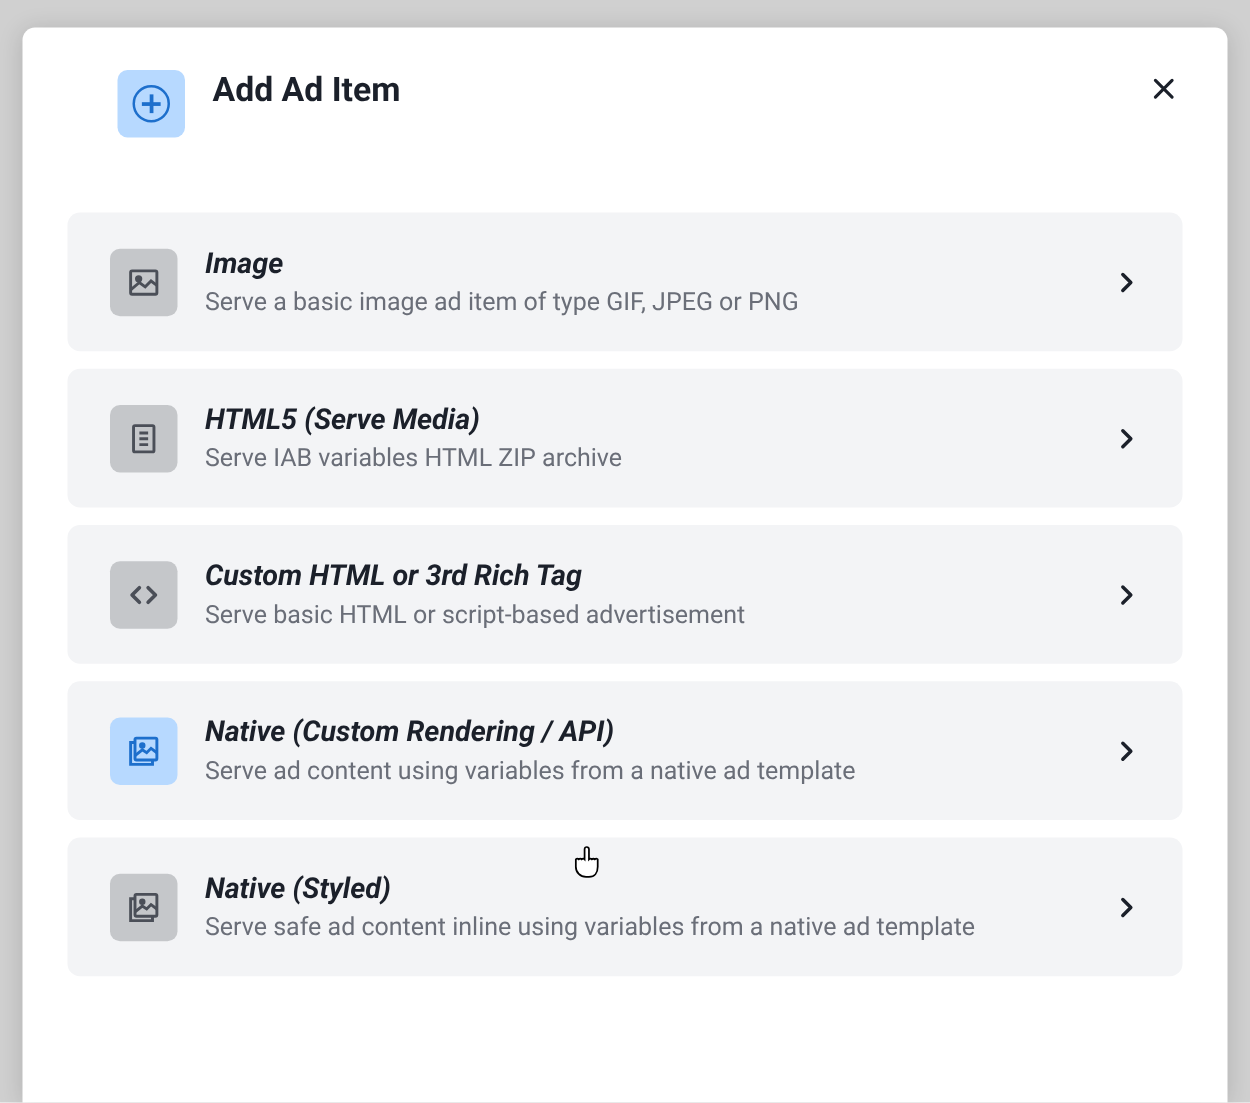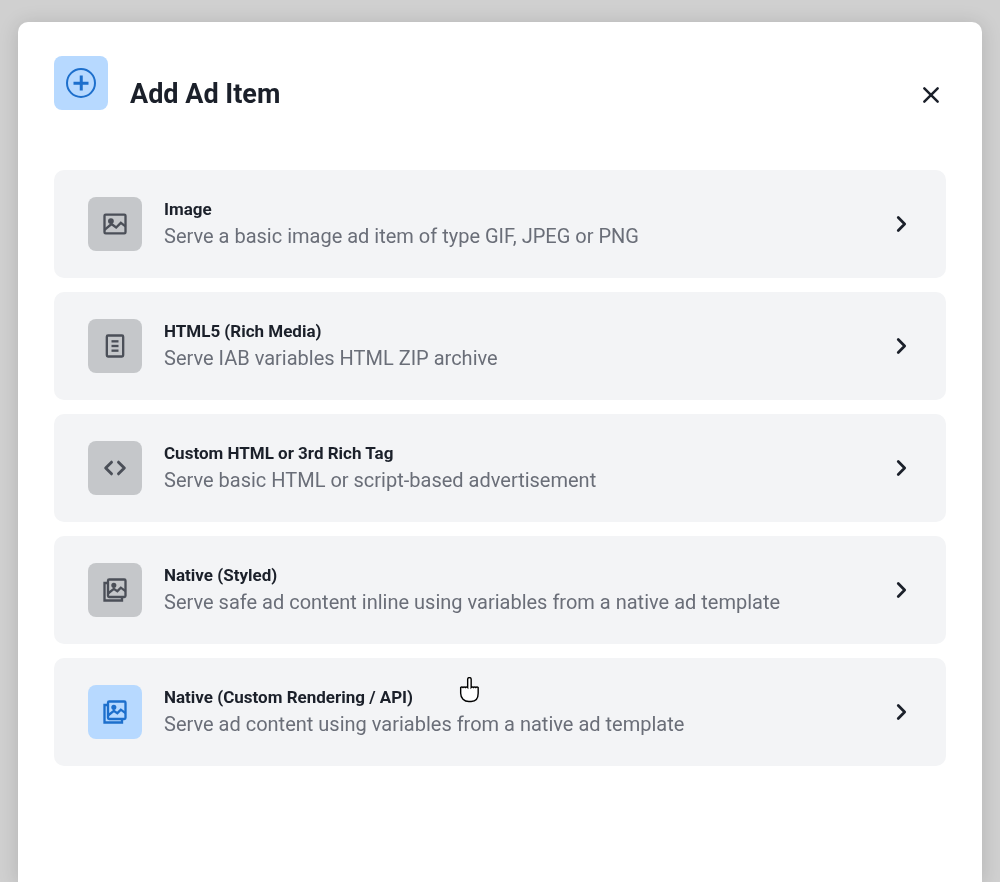--- a/index.html
+++ b/index.html
@@ -21,22 +21,23 @@
       left: 18px;
       right: 18px;
       bottom: 0;
       background: #fff;
       border-radius: 10px 10px 0 0;
       padding: 34px 36px 0 36px;
       box-shadow: 0 2px 20px rgba(0,0,0,0.15);
     }
     .modal-header {
       display: flex;
-      align-items: flex-end;
+      align-items: flex-start;
       margin-bottom: 60px;
+      margin-left: 40px;
     }
     .header-iconbox {
       width: 54px;
       height: 54px;
       background: #b7d9ff;
       border-radius: 8px;
       display: flex;
       align-items: center;
       justify-content: center;
       margin-right: 22px;
@@ -100,24 +101,25 @@
       flex-shrink: 0;
       color: #4b4f58;
     }
     .option-icon.highlighted {
       background: #b7d9ff;
       color: #1d6fcc;
     }
     .option-icon svg { width: 28px; height: 28px; }
     .option-text { flex: 1; min-width: 0; }
     .option-title {
-      font-size: 17px;
+      font-size: 23px;
       font-weight: 700;
       color: #1b202a;
       margin-bottom: 4px;
+      font-style: italic;
     }
     .option-desc {
       font-size: 20px;
       color: #6a6e78;
       line-height: 1.3;
     }
     .chevron {
       width: 22px;
       height: 22px;
       color: #1b202a;
@@ -175,21 +177,21 @@
     <div class="option-item">
       <div class="option-icon">
         <svg viewBox="0 0 24 24" fill="none" stroke="currentColor" stroke-width="2">
             <rect x="5" y="3" width="14" height="18" rx="1"></rect>
             <line x1="9" y1="8" x2="15" y2="8"></line>
             <line x1="9" y1="12" x2="15" y2="12"></line>
             <line x1="9" y1="16" x2="15" y2="16"></line>
           </svg>
       </div>
       <div class="option-text">
-        <div class="option-title">HTML5 (Rich Media)</div>
+        <div class="option-title">HTML5 (Serve Media)</div>
         <div class="option-desc">Serve IAB variables HTML ZIP archive</div>
       </div>
       <div class="chevron">
         <svg viewBox="0 0 24 24" fill="none" stroke="currentColor" stroke-width="3" stroke-linecap="round" stroke-linejoin="round">
             <polyline points="9 5 16 12 9 19"></polyline>
           </svg>
       </div>
     </div>
 
     <div class="option-item">
@@ -204,51 +206,51 @@
         <div class="option-desc">Serve basic HTML or script-based advertisement</div>
       </div>
       <div class="chevron">
         <svg viewBox="0 0 24 24" fill="none" stroke="currentColor" stroke-width="3" stroke-linecap="round" stroke-linejoin="round">
             <polyline points="9 5 16 12 9 19"></polyline>
           </svg>
       </div>
     </div>
 
     <div class="option-item">
-      <div class="option-icon">
+      <div class="option-icon highlighted">
         <svg viewBox="0 0 24 24" fill="none" stroke="currentColor" stroke-width="2">
             <rect x="6" y="3" width="15" height="15" rx="1"></rect>
             <path d="M6 6 L3 6 L3 21 L18 21 L18 18"></path>
             <circle cx="11" cy="8" r="1.2" fill="currentColor"></circle>
             <path d="M6 15 L11 11 L14 13 L17 10 L21 13"></path>
           </svg>
       </div>
       <div class="option-text">
-        <div class="option-title">Native (Styled)</div>
-        <div class="option-desc">Serve safe ad content inline using variables from a native ad template</div>
-      </div>
-      <div class="chevron">
-        <svg viewBox="0 0 24 24" fill="none" stroke="currentColor" stroke-width="3" stroke-linecap="round" stroke-linejoin="round">
-            <polyline points="9 5 16 12 9 19"></polyline>
-          </svg>
-      </div>
-    </div>
-
-    <div class="option-item">
-      <div class="option-icon highlighted">
+        <div class="option-title">Native (Custom Rendering / API)</div>
+        <div class="option-desc">Serve ad content using variables from a native ad template</div>
+      </div>
+      <div class="chevron">
+        <svg viewBox="0 0 24 24" fill="none" stroke="currentColor" stroke-width="3" stroke-linecap="round" stroke-linejoin="round">
+            <polyline points="9 5 16 12 9 19"></polyline>
+          </svg>
+      </div>
+    </div>
+
+    <div class="option-item">
+      <div class="option-icon">
         <svg viewBox="0 0 24 24" fill="none" stroke="currentColor" stroke-width="2">
             <rect x="6" y="3" width="15" height="15" rx="1"></rect>
             <path d="M6 6 L3 6 L3 21 L18 21 L18 18"></path>
             <circle cx="11" cy="8" r="1.2" fill="currentColor"></circle>
             <path d="M6 15 L11 11 L14 13 L17 10 L21 13"></path>
           </svg>
       </div>
       <div class="option-text">
-        <div class="option-title">Native (Custom Rendering / API)</div>
-        <div class="option-desc">Serve ad content using variables from a native ad template</div>
+        <div class="option-title">Native (Styled)</div>
+        <div class="option-desc">Serve safe ad content inline using variables from a native ad template</div>
       </div>
       <div class="chevron">
         <svg viewBox="0 0 24 24" fill="none" stroke="currentColor" stroke-width="3" stroke-linecap="round" stroke-linejoin="round">
             <polyline points="9 5 16 12 9 19"></polyline>
           </svg>
       </div>
     </div>
 
   </div>
 </div>

